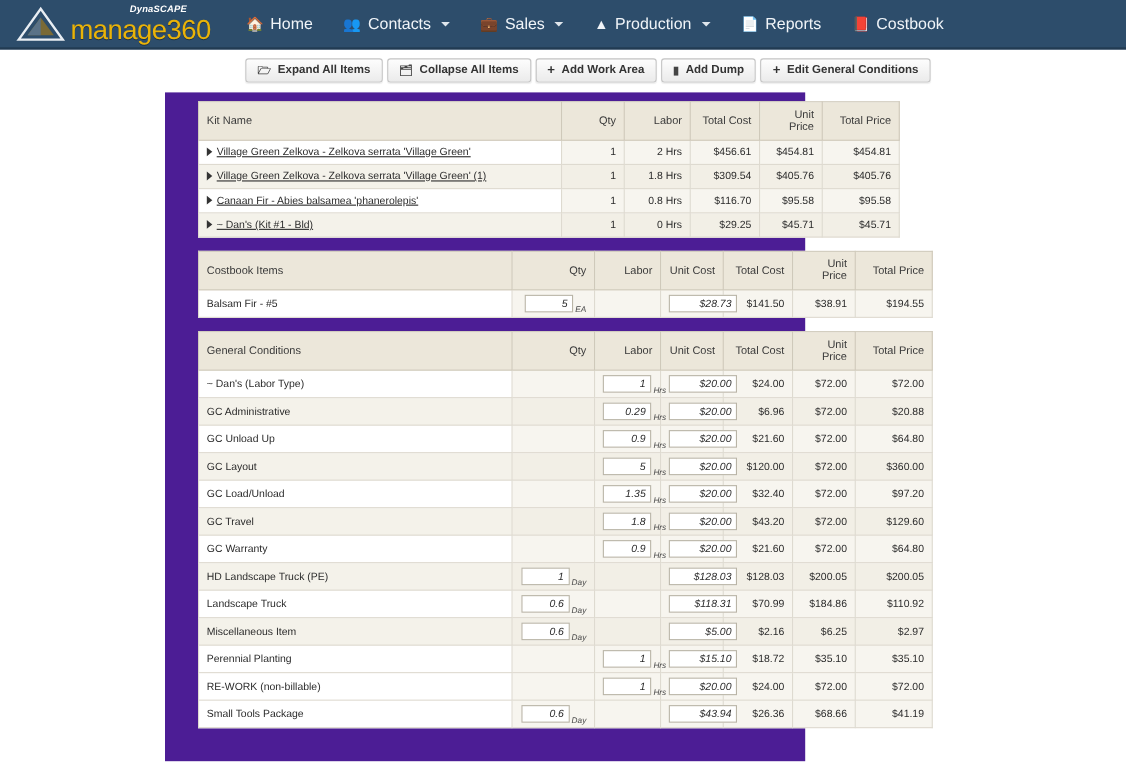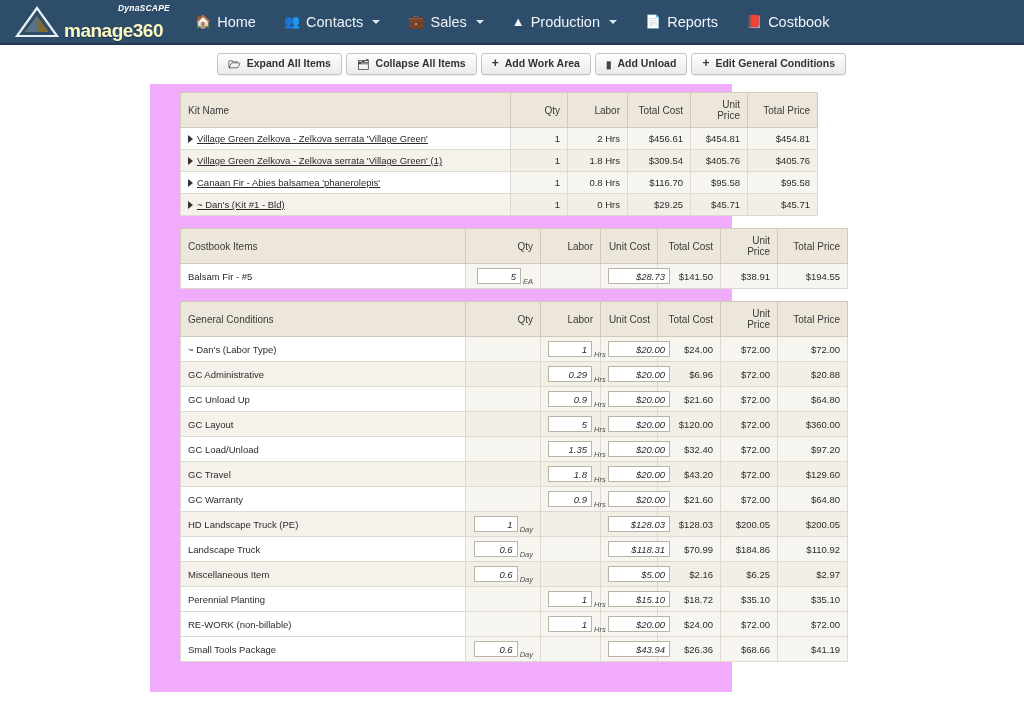--- a/index.html
+++ b/index.html
@@ -19,25 +19,25 @@
     display: flex;
     align-items: center;
     padding-left: 14px;
     color: #e8edf2;
     position: relative;
   }
   #brand { display: flex; align-items: flex-end; gap: 4px; position: relative; }
   .logo-mark { width: 46px; height: 34px; position: relative; }
   .logo-mark svg { display:block; }
   .brand-word {
-    font-size: 19px;
+    font-size: 25px;
     letter-spacing: -0.5px;
-    color: #fef9c3;
+    color: #eab308;
     line-height: 1;
-    font-weight: 700;
+    font-weight: 400;
     position: relative;
     top: 1px;
     text-shadow: 0 1px 0 #1d3247;
   }
   .brand-sup {
     position: absolute;
     left: 66px; top: -2px;
     font-size: 8.5px;
     font-weight: bold;
     font-style: italic;
@@ -88,21 +88,21 @@
     box-shadow: 0 1px 1px rgba(0,0,0,0.07);
   }
   .tbtn .gl { font-size: 10px; color: #444; }
   .tbtn .plus { font-size: 12px; font-weight: bold; }
 
   
   #panel {
     position: absolute;
     left: 150px; top: 84px;
     width: 582px; height: 608px;
-    background: #f0abfc;
+    background: #4c1d95;
     padding: 8px 4px 0 30px;
   }
 
   table.grid {
     width: 637px;
     border-collapse: collapse;
     table-layout: fixed;
     background: #ffffff;
     font-size: 9.5px;
     color: #2b2b2b;
@@ -229,21 +229,21 @@
   <div class="tbtn">
     <span class="gl">🗂</span>
     <span>Collapse All Items</span>
   </div>
   <div class="tbtn">
     <span class="plus">+</span>
     <span>Add Work Area</span>
   </div>
   <div class="tbtn">
     <span class="gl">▮</span>
-    <span>Add Unload</span>
+    <span>Add Dump</span>
   </div>
   <div class="tbtn">
     <span class="plus">+</span>
     <span>Edit General Conditions</span>
   </div>
 </div>
 
 <div id="panel">
 
   <table class="grid" id="kit-table">

